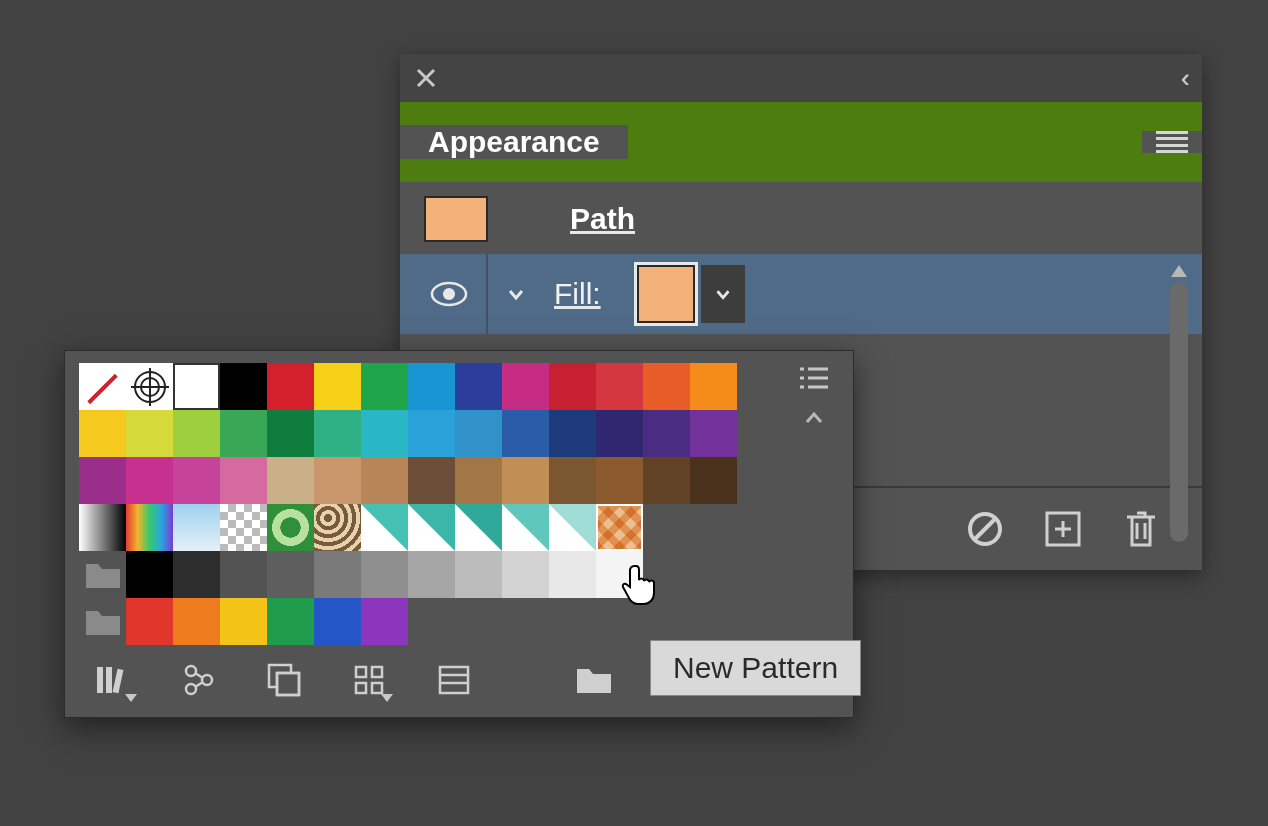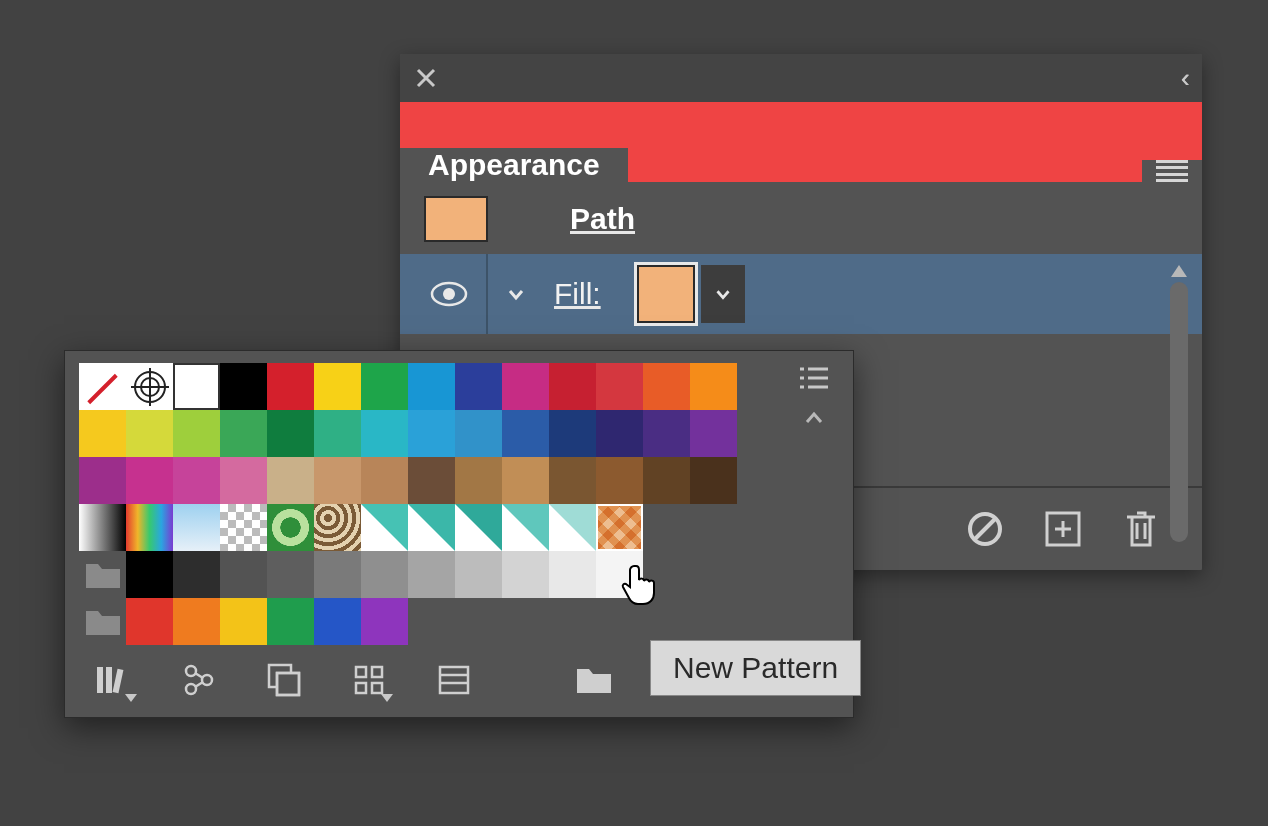--- a/index.html
+++ b/index.html
@@ -35,22 +35,22 @@
     width: 36px; height: 36px;
     display:flex; align-items:center; justify-content:center;
     color:#d0d0d0; font-size:24px; border-radius:4px;
   }
   .collapse-arrows {
     margin-left:auto; color:#c9c9c9; font-size:26px; letter-spacing:-8px;
     padding-right:12px;
   }
   .appearance-tabbar {
     height: 80px;
-    display:flex; align-items:flex-end;
-    background:#ef4444;
+    display:flex; align-items:center;
+    background:#4d7c0f;
   }
   .tab-active {
     background:#535353;
     padding: 0 28px;
     display:flex; align-items:center;
     font-size: 30px; font-weight:600; color:#fff;
   }
   .hamburger {
     margin-left:auto; width:60px; display:flex; align-items:center; justify-content:center;
     background:#535353;

